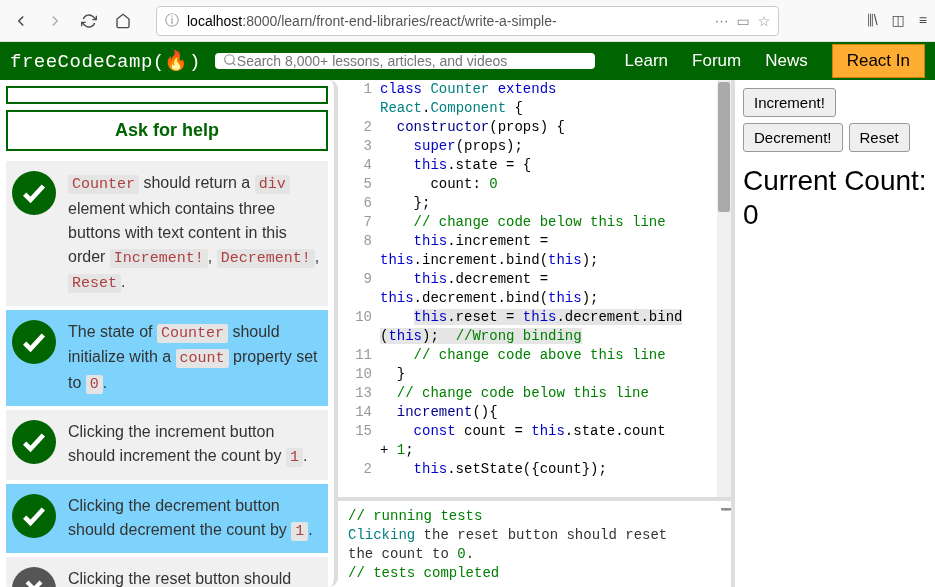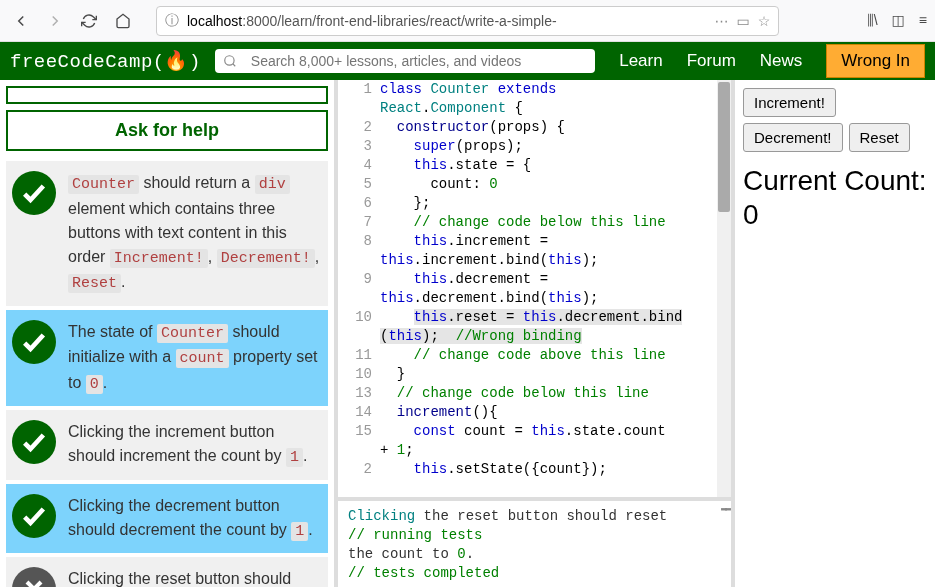--- a/index.html
+++ b/index.html
@@ -12,31 +12,31 @@
 .url-bar { flex: 1; display: flex; align-items: center; height: 30px; border: 1px solid #ccc; border-radius: 4px; background: #fff; padding: 0 8px; margin: 0 80px 0 12px; gap: 8px; }
 .url-icon { color: #888; }
 .url-text { flex: 1; color: #555; font-size: 14px; white-space: nowrap; overflow: hidden; }
 .url-host { color: #000; }
 .url-ellipsis { color: #888; margin-left: auto; }
 .chrome-right { display: flex; gap: 14px; color: #4a4a4a; }
 
 
 .site-header { display: flex; align-items: center; height: 38px; background: #006400; padding: 0 10px; gap: 14px; }
 .logo { color: #fff; font-family: "Courier New", monospace; font-size: 19px; font-weight: 400; letter-spacing: 0.5px; }
-.search-box { flex: 1; max-width: 380px; display: flex; align-items: center; height: 24px; background: #fff; border-radius: 4px; padding: 0 8px; gap: 14px; }
+.search-box { flex: 1; max-width: 380px; display: flex; align-items: flex-start; height: 16px; background: #fff; border-radius: 4px; padding: 0 8px; gap: 0; }
 .search-box input { border: none; outline: none; flex: 1; font-size: 14px; color: #888; }
 .nav-links { display: flex; gap: 24px; margin-left: auto; align-items: center; }
 .nav-link { color: #fff; font-size: 17px; }
 .signin-btn { background: #ffac33; color: #000; padding: 6px 14px; font-size: 17px; border: 1px solid #cc8400; }
 
 
 .main { display: flex; height: calc(587px - 80px); }
 
 
-.tests-panel { width: 338px; overflow-y: auto; padding: 6px; border-right: 4px solid #ddd; position: relative; }
+.tests-panel { width: 338px; overflow-y: auto; padding: 6px; border-right: 4px solid #ddd; position: relative; border-radius: 9px; }
 .scroll-marker { position: absolute; right: -4px; top: 340px; width: 4px; height: 60px; background: #ff6b35; }
 .help-btn { width: 100%; border: 2px solid #006400; background: #fff; color: #006400; padding: 8px; font-size: 18px; font-weight: 600; margin-bottom: 10px; }
 .empty-box { width: 100%; height: 18px; border: 2px solid #006400; background: #fff; margin-bottom: 6px; }
 .test-row { display: flex; gap: 12px; padding: 10px 6px; background: #f0f0f0; margin-bottom: 4px; align-items: flex-start; }
 .test-row.white { background: #7dd3fc; }
 .test-badge { width: 44px; height: 44px; border-radius: 50%; flex-shrink: 0; display: flex; align-items: center; justify-content: center; }
 .test-badge.pass { background: #006400; }
 .test-badge.fail { background: #555; }
 .test-text { font-size: 16px; line-height: 1.5; color: #333; }
 .test-text code { font-family: "Courier New", monospace; background: #e4e4e4; padding: 1px 4px; border-radius: 2px; color: #b04040; font-size: 15px; }
@@ -113,21 +113,21 @@
     <svg width="14" height="14" viewBox="0 0 24 24" fill="none" stroke="#888" stroke-width="2">
         <circle cx="11" cy="11" r="8"></circle>
         <line x1="21" y1="21" x2="17" y2="17"></line>
       </svg>
     <input type="text" placeholder="Search 8,000+ lessons, articles, and videos" style="">
   </div>
   <div class="nav-links">
     <span class="nav-link">Learn</span>
     <span class="nav-link">Forum</span>
     <span class="nav-link">News</span>
-    <span class="signin-btn">Wrong In</span>
+    <span class="signin-btn">React In</span>
   </div>
 </div>
 
 <div class="main">
 
   <div class="tests-panel">
     <div class="empty-box"></div>
     <button class="help-btn">Ask for help</button>
     <div id="tests-list">
         <div class="test-row">
@@ -201,22 +201,22 @@
           <div>2</div>
         </div>
       <div class="code-lines" id="codelines"><div><span class="kw">class</span> <span class="cls">Counter</span> <span class="kw">extends</span></div><div><span class="cls">React</span>.<span class="cls">Component</span> {</div><div>  <span class="prop">constructor</span>(props) {</div><div>    <span class="kw">super</span>(props);</div><div>    <span class="this">this</span>.state = {</div><div>      count: <span class="num">0</span></div><div>    };</div><div>    <span class="comm">// change code below this line</span></div><div>    <span class="this">this</span>.increment =</div><div><span class="this">this</span>.increment.bind(<span class="this">this</span>);</div><div>    <span class="this">this</span>.decrement =</div><div><span class="this">this</span>.decrement.bind(<span class="this">this</span>);</div><div>    <span class="hl"><span class="this">this</span>.reset = <span class="this">this</span>.decrement.bind</span></div><div><span class="hl">(<span class="this">this</span>);  <span class="comm">//Wrong binding</span></span></div><div>    <span class="comm">// change code above this line</span></div><div>  }</div><div>  <span class="comm">// change code below this line</span></div><div>  <span class="prop">increment</span>(){</div><div>    <span class="kw">const</span> count = <span class="this">this</span>.state.count</div><div>+ <span class="num">1</span>;</div><div>    <span class="this">this</span>.setState({count});</div></div>
       <div class="code-scroll">
           <div class="code-thumb"></div>
         </div>
     </div>
     <div class="console-area">
       <div class="console-drag">▬▬</div>
       <div id="console-lines">
+          <div><span class="comm2">// running tests</span></div>
           <div><span class="cls2">Clicking</span> the reset button should reset</div>
-          <div><span class="comm2">// running tests</span></div>
           <div>the count to <span class="num" style="color:#008000">0</span>.</div>
           <div><span class="comm2">// tests completed</span></div>
         </div>
     </div>
   </div>
 
   <div class="preview-panel">
     <div class="preview-btns" id="preview-btns">
         <button class="preview-btn">Increment!</button>
         <button class="preview-btn">Decrement!</button>

